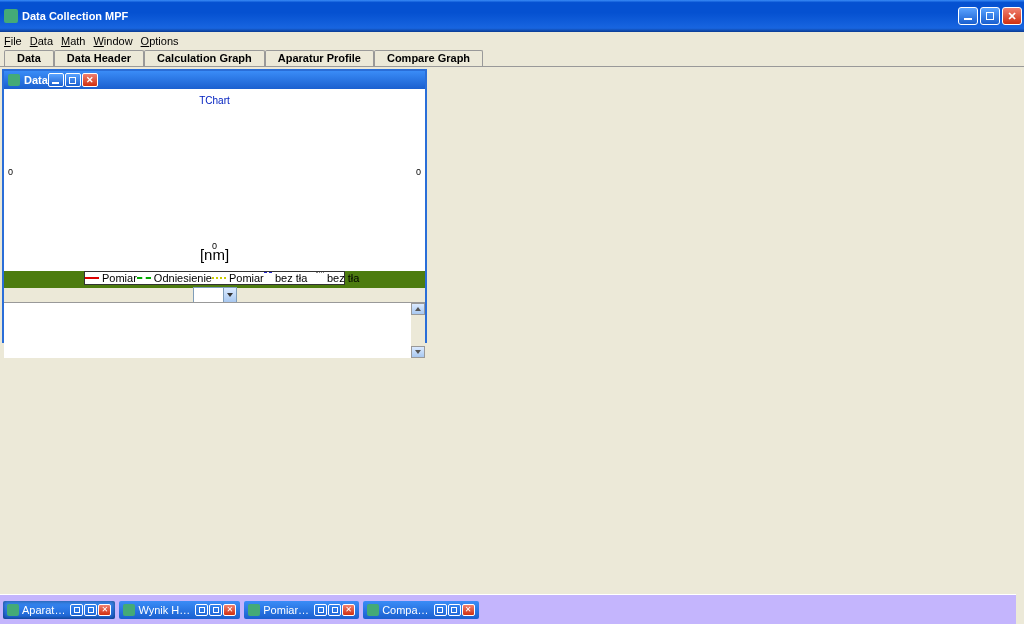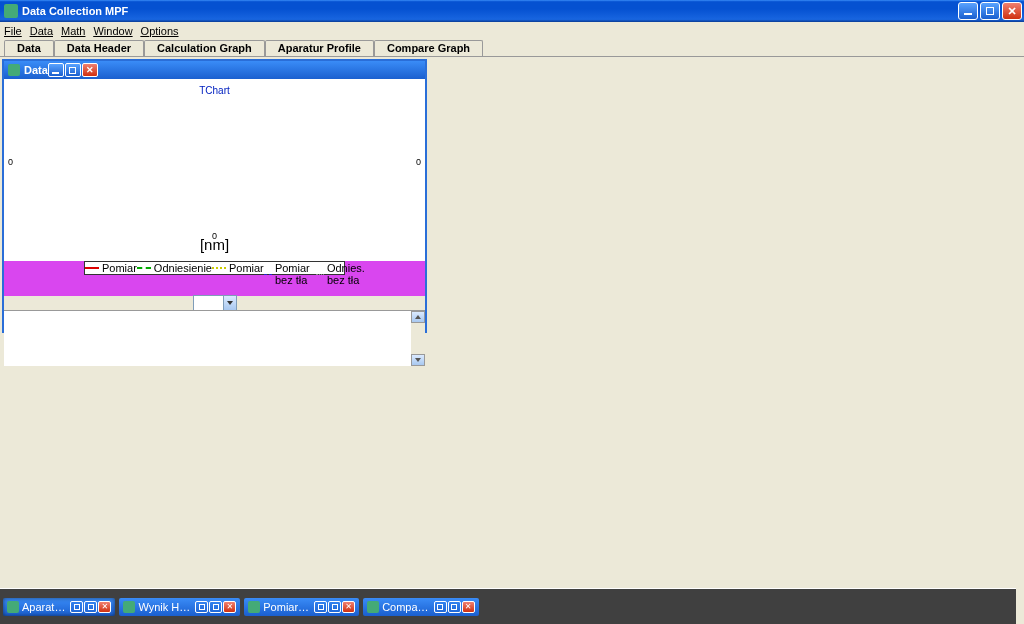--- a/index.html
+++ b/index.html
@@ -1,28 +1,28 @@
 <!DOCTYPE html>
 <html><head>
 <meta charset="utf-8">
 <style>
 * { box-sizing: border-box; margin: 0; padding: 0; font-family: Tahoma, sans-serif; font-size: 11px; }
 body { width: 1024px; height: 624px; background: #ece9d8; overflow: hidden; }
 
-.titlebar { height: 22px; background: linear-gradient(to bottom, #3a8cf7 0%, #0551d1 8%, #0551d1 40%, #1865e0 88%, #0a3b92 100%); display: flex; align-items: center; padding: 0 2px 0 4px; color: white; font-weight: bold; font-size: 12px; }
+.titlebar { height: 32px; background: linear-gradient(to bottom, #3a8cf7 0%, #0551d1 8%, #0551d1 40%, #1865e0 88%, #0a3b92 100%); display: flex; align-items: center; padding: 0 2px 0 4px; color: white; font-weight: bold; font-size: 12px; }
 .titlebar .icon { width: 14px; height: 14px; background: #4a7; border-radius: 2px; margin-right: 4px; display:inline-block; }
 .titlebar .spacer { flex: 1; }
 .winbtns { display: flex; gap: 2px; }
 .winbtn { width: 20px; height: 18px; border: 1px solid #fff; border-radius: 3px; display: flex; align-items: center; justify-content: center; font-weight: bold; font-size: 11px; color: white; }
 .winbtn.min, .winbtn.max { background: linear-gradient(to bottom,#5aa3ff,#1a5fcf); }
 .winbtn.close { background: linear-gradient(to bottom,#f08070,#d03010); }
 .winbtn .sq { width:8px;height:8px;border:1px solid white; }
 .winbtn .mn { width:8px;height:2px;background:white;margin-top:6px; }
 
-.menubar { height: 18px; background: #ece9d8; display: flex; align-items: center; padding: 0 4px; gap: 8px; text-decoration: underline; }
+.menubar { height: 18px; background: #ece9d8; display: flex; align-items: center; padding: 0 4px; gap: 8px; }
 .menubar span { cursor: default; }
 .menubar span u { text-decoration: underline; }
 
 .tabbar { height: 17px; background: #ece9d8; display: flex; border-bottom: 1px solid #999; padding-left: 4px; }
 .tab { padding: 1px 12px; background: #ece9d8; border: 1px solid #999; border-bottom: none; margin-right: 0px; font-weight: bold; font-size: 11px; border-top-left-radius:2px;border-top-right-radius:2px;}
 
 .mdi { position: relative; width: 100%; height: calc(624px - 22px - 18px - 17px - 22px); background: #ece9d8; }
 
 .child { position: absolute; left: 2px; top: 2px; width: 425px; height: 274px; border: 2px solid #2a6ed8; background: #ece9d8; }
 .child .ctitle { height: 18px; background: linear-gradient(to bottom,#3a8cf7,#1a5fcf); display: flex; align-items: center; color: white; padding: 0 2px 0 4px; font-weight: bold; }
@@ -34,45 +34,45 @@
 .cwinbtn .sq{width:7px;height:7px;border:1px solid white;}
 .cwinbtn .mn{width:7px;height:2px;background:white;margin-top:5px;}
 
 .chartarea { background: white; height: 182px; border: none; position:relative;}
 .chart-title { text-align: center; color: #0020c0; font-size: 10px; padding-top: 6px; }
 .axis0l { position:absolute; left:4px; top:78px; font-size:9px;}
 .axis0r { position:absolute; right:4px; top:78px; font-size:9px;}
 .axisx0 { position:absolute; left:50%; transform:translateX(-50%); bottom:20px; font-size:9px;}
 .axisxlabel { position:absolute; left:50%; transform:translateX(-50%); bottom:8px; font-size:15px;}
 
-.legend { height: 14px; background: white; border: 1px solid #333; margin: 0 80px 1px 80px; display:flex; align-items:flex-start; font-size:9px; justify-content:space-around;}
+.legend { height: 14px; background: white; border: 1px solid #333; margin: 0 80px 1px 80px; display:flex; align-items:flex-end; font-size:9px; justify-content:space-around;}
 .legend .item { display:flex; align-items:center; gap:3px;}
 .legline { width:14px; height:0; border-top-width:2px; border-top-style:solid;}
 .legline.red { border-color:#d00; border-top-style:solid;}
 .legline.green { border-color:#0a0; border-top-style:dashed;}
 .legline.yellow { border-color:#cc0; border-top-style:dotted;}
 .legline.blue { border-color:#22c; border-top-style:dashed; border-top-width:1px;}
 .legline.gray { border-color:#888; border-top-style:dotted; border-top-width:1px;}
 
-.chartwrap { background:#d946ef; padding-bottom:20px;}
+.chartwrap { background:#4d7c0f; padding-bottom:2px;}
 
 .toolbar2 { height: 14px; background: #ece9d8; display:flex; justify-content:center; align-items:center;}
 .combo { width: 44px; height: 16px; background: white; border: 1px solid #7f9db9; display:flex;}
 .combo .txt{flex:1;}
 .combo .btn{width:13px;background:linear-gradient(to bottom,#dbeaff,#a8c8f0);border-left:1px solid #7f9db9;display:flex;align-items:center;justify-content:center;}
 .combo .btn::after{content:"";border-left:3px solid transparent;border-right:3px solid transparent;border-top:4px solid #333;}
 
 .textarea { background: white; height: 56px; border-top: 1px solid #999; position:relative;}
 .scrollv { position:absolute; right:0; top:0; width:14px; height:100%; background:#ece9d8; display:flex; flex-direction:column;}
 .scrollv .up,.scrollv .down{height:12px;background:linear-gradient(to bottom,#dbeaff,#a8c8f0);border:1px solid #999;display:flex;align-items:center;justify-content:center;}
 .scrollv .track{flex:1;}
 .scrollv .up::after{content:"";border-left:3px solid transparent;border-right:3px solid transparent;border-bottom:4px solid #555;}
 .scrollv .down::after{content:"";border-left:3px solid transparent;border-right:3px solid transparent;border-top:4px solid #555;}
 
-.taskbar { position: absolute; bottom: 0; left: 0; right: 8px; height: 36px; background: #404040; border-top: 1px solid #fff; display:flex; align-items:center; padding: 0 3px; gap: 4px;}
+.taskbar { position: absolute; bottom: 0; left: 0; right: 8px; height: 30px; background: #c4b5fd; border-top: 1px solid #fff; display:flex; align-items:center; padding: 0 3px; gap: 4px;}
 .taskbtn { height: 18px; display:flex; align-items:center; background: linear-gradient(to bottom,#3a8cf7,#1a5fcf); color:white; padding: 0 4px; border-radius:2px; font-size:10px; gap:3px;}
 .taskbtn .icon{width:12px;height:12px;background:#4a7;border-radius:2px;display:inline-block;}
 .taskbtn.active{box-shadow:inset 0 0 4px rgba(0,0,0,0.5);}
 .taskbtn .mwinbtns{display:flex;gap:1px;margin-left:2px;}
 .taskbtn .mwb{width:13px;height:12px;border:1px solid white;border-radius:2px;display:flex;align-items:center;justify-content:center;font-size:8px;}
 .taskbtn .mwb.c{background:linear-gradient(to bottom,#f08070,#d03010);}
 .taskbtn .mwb .sq{width:6px;height:6px;border:1px solid white;}
 </style>
 </head>
 <body>

